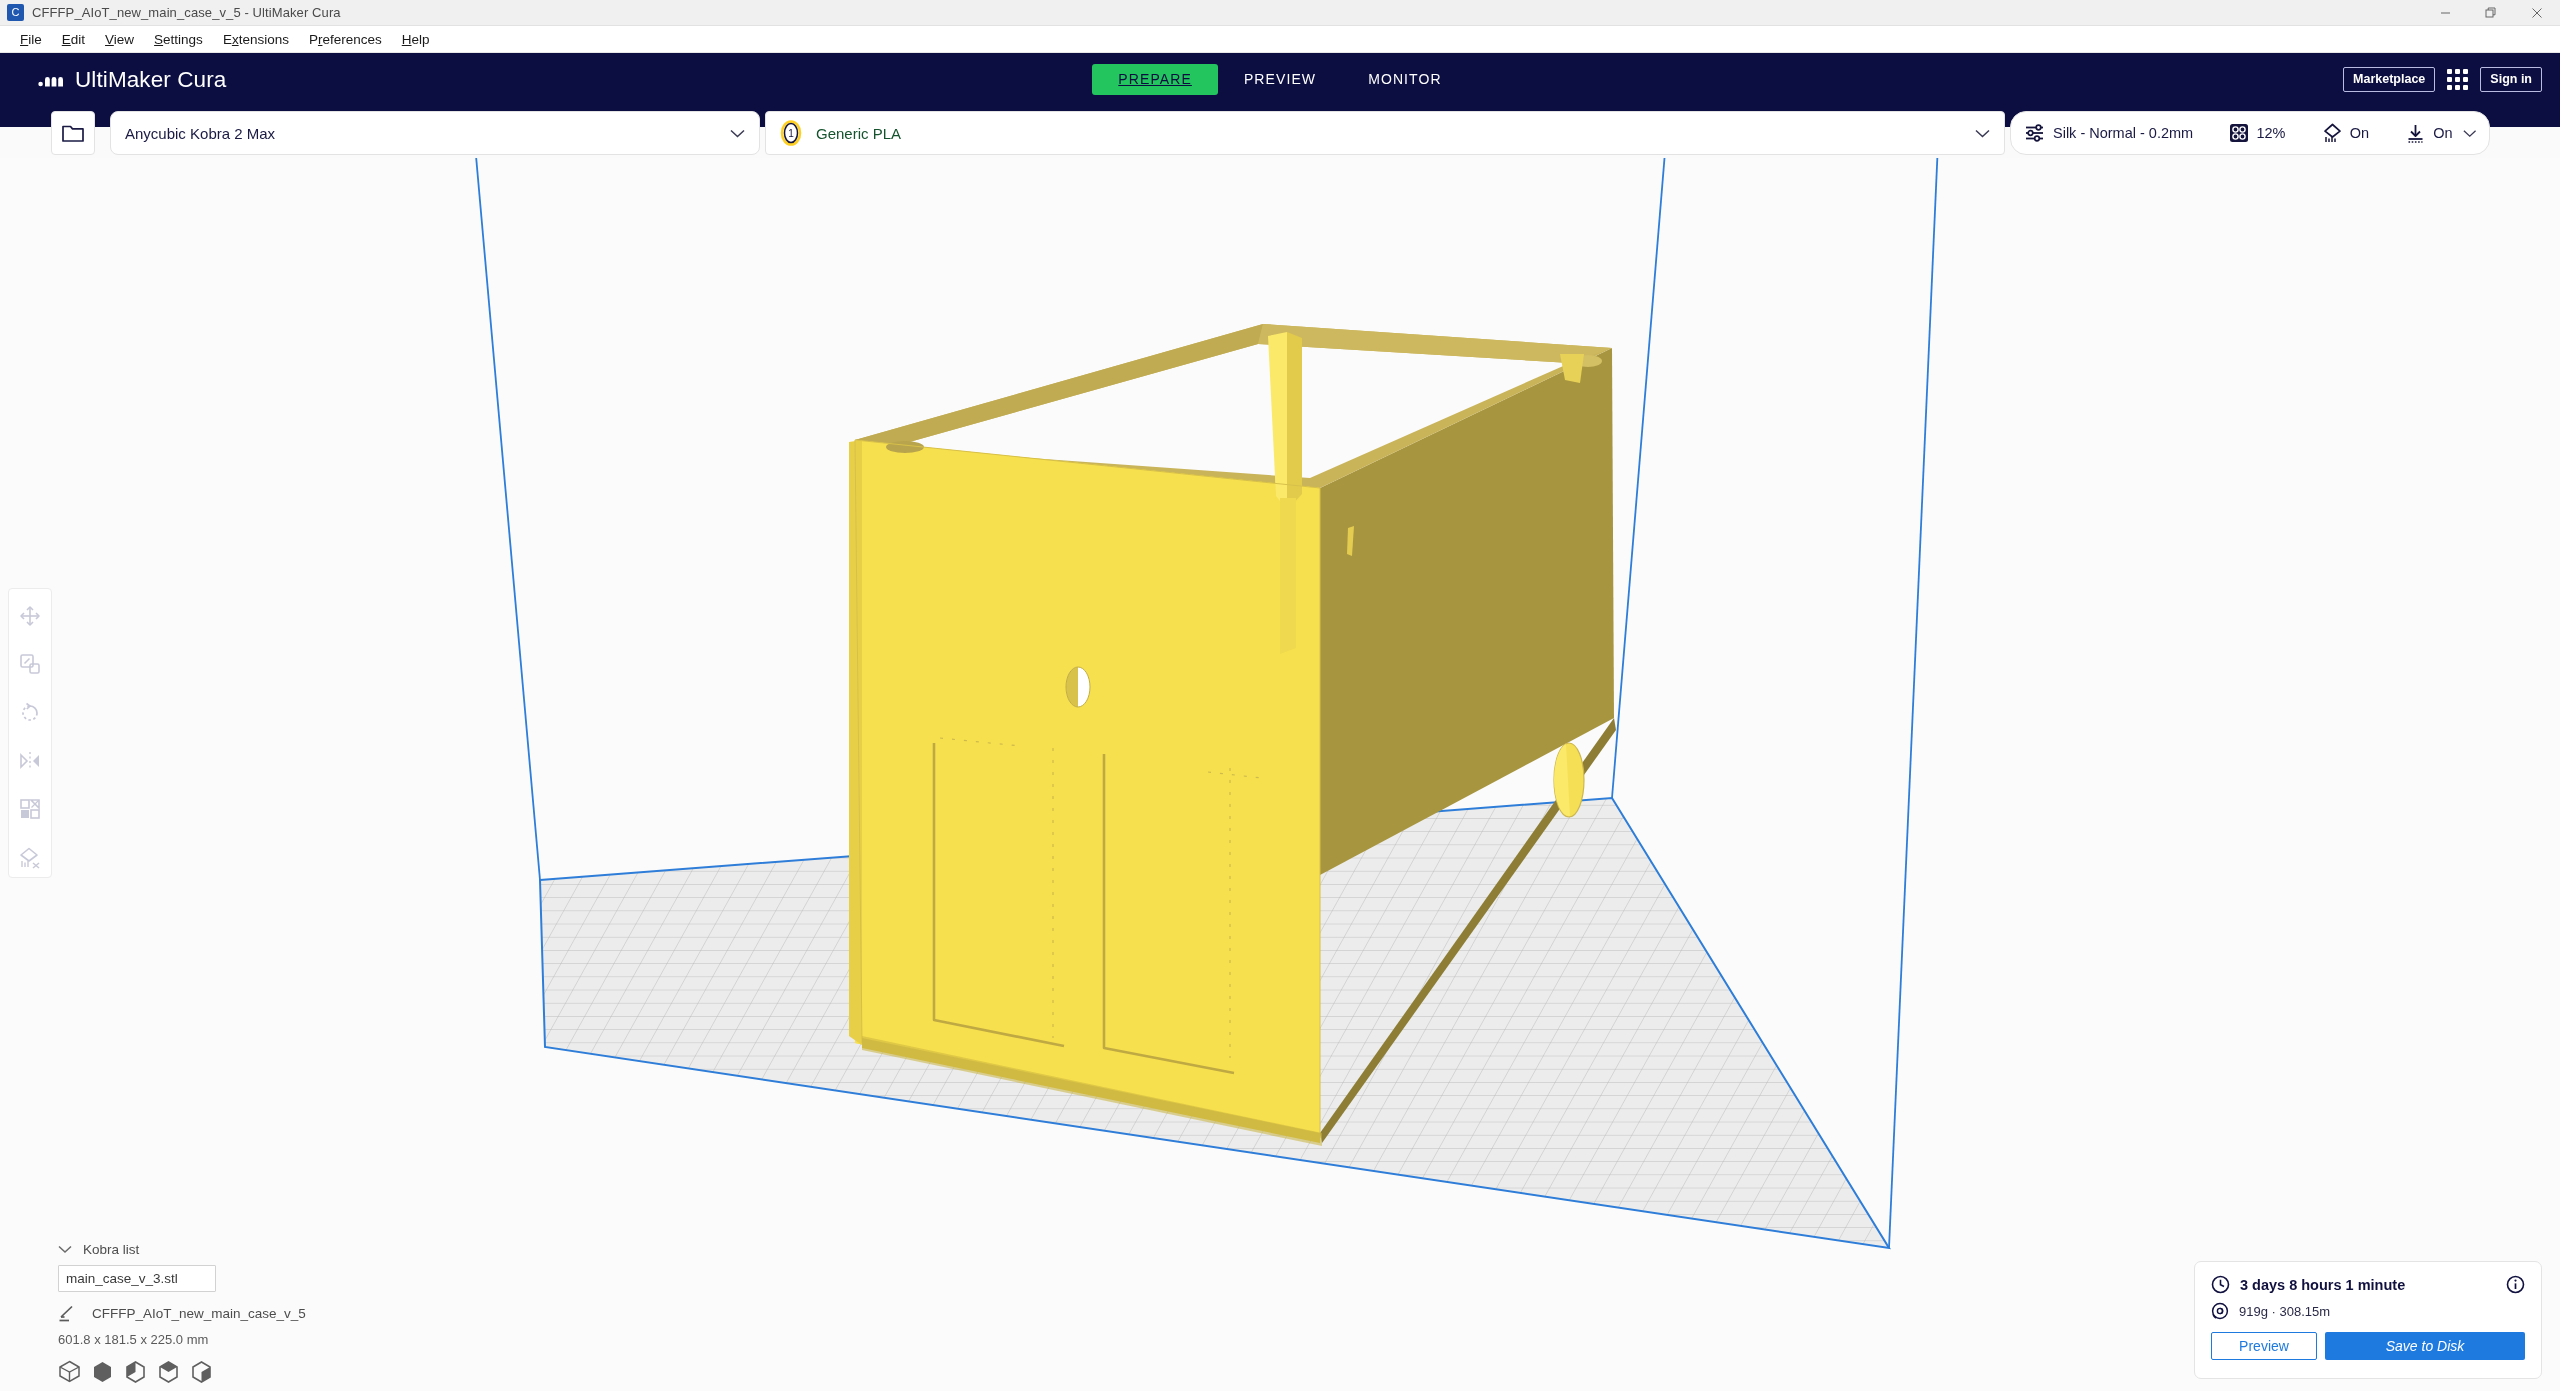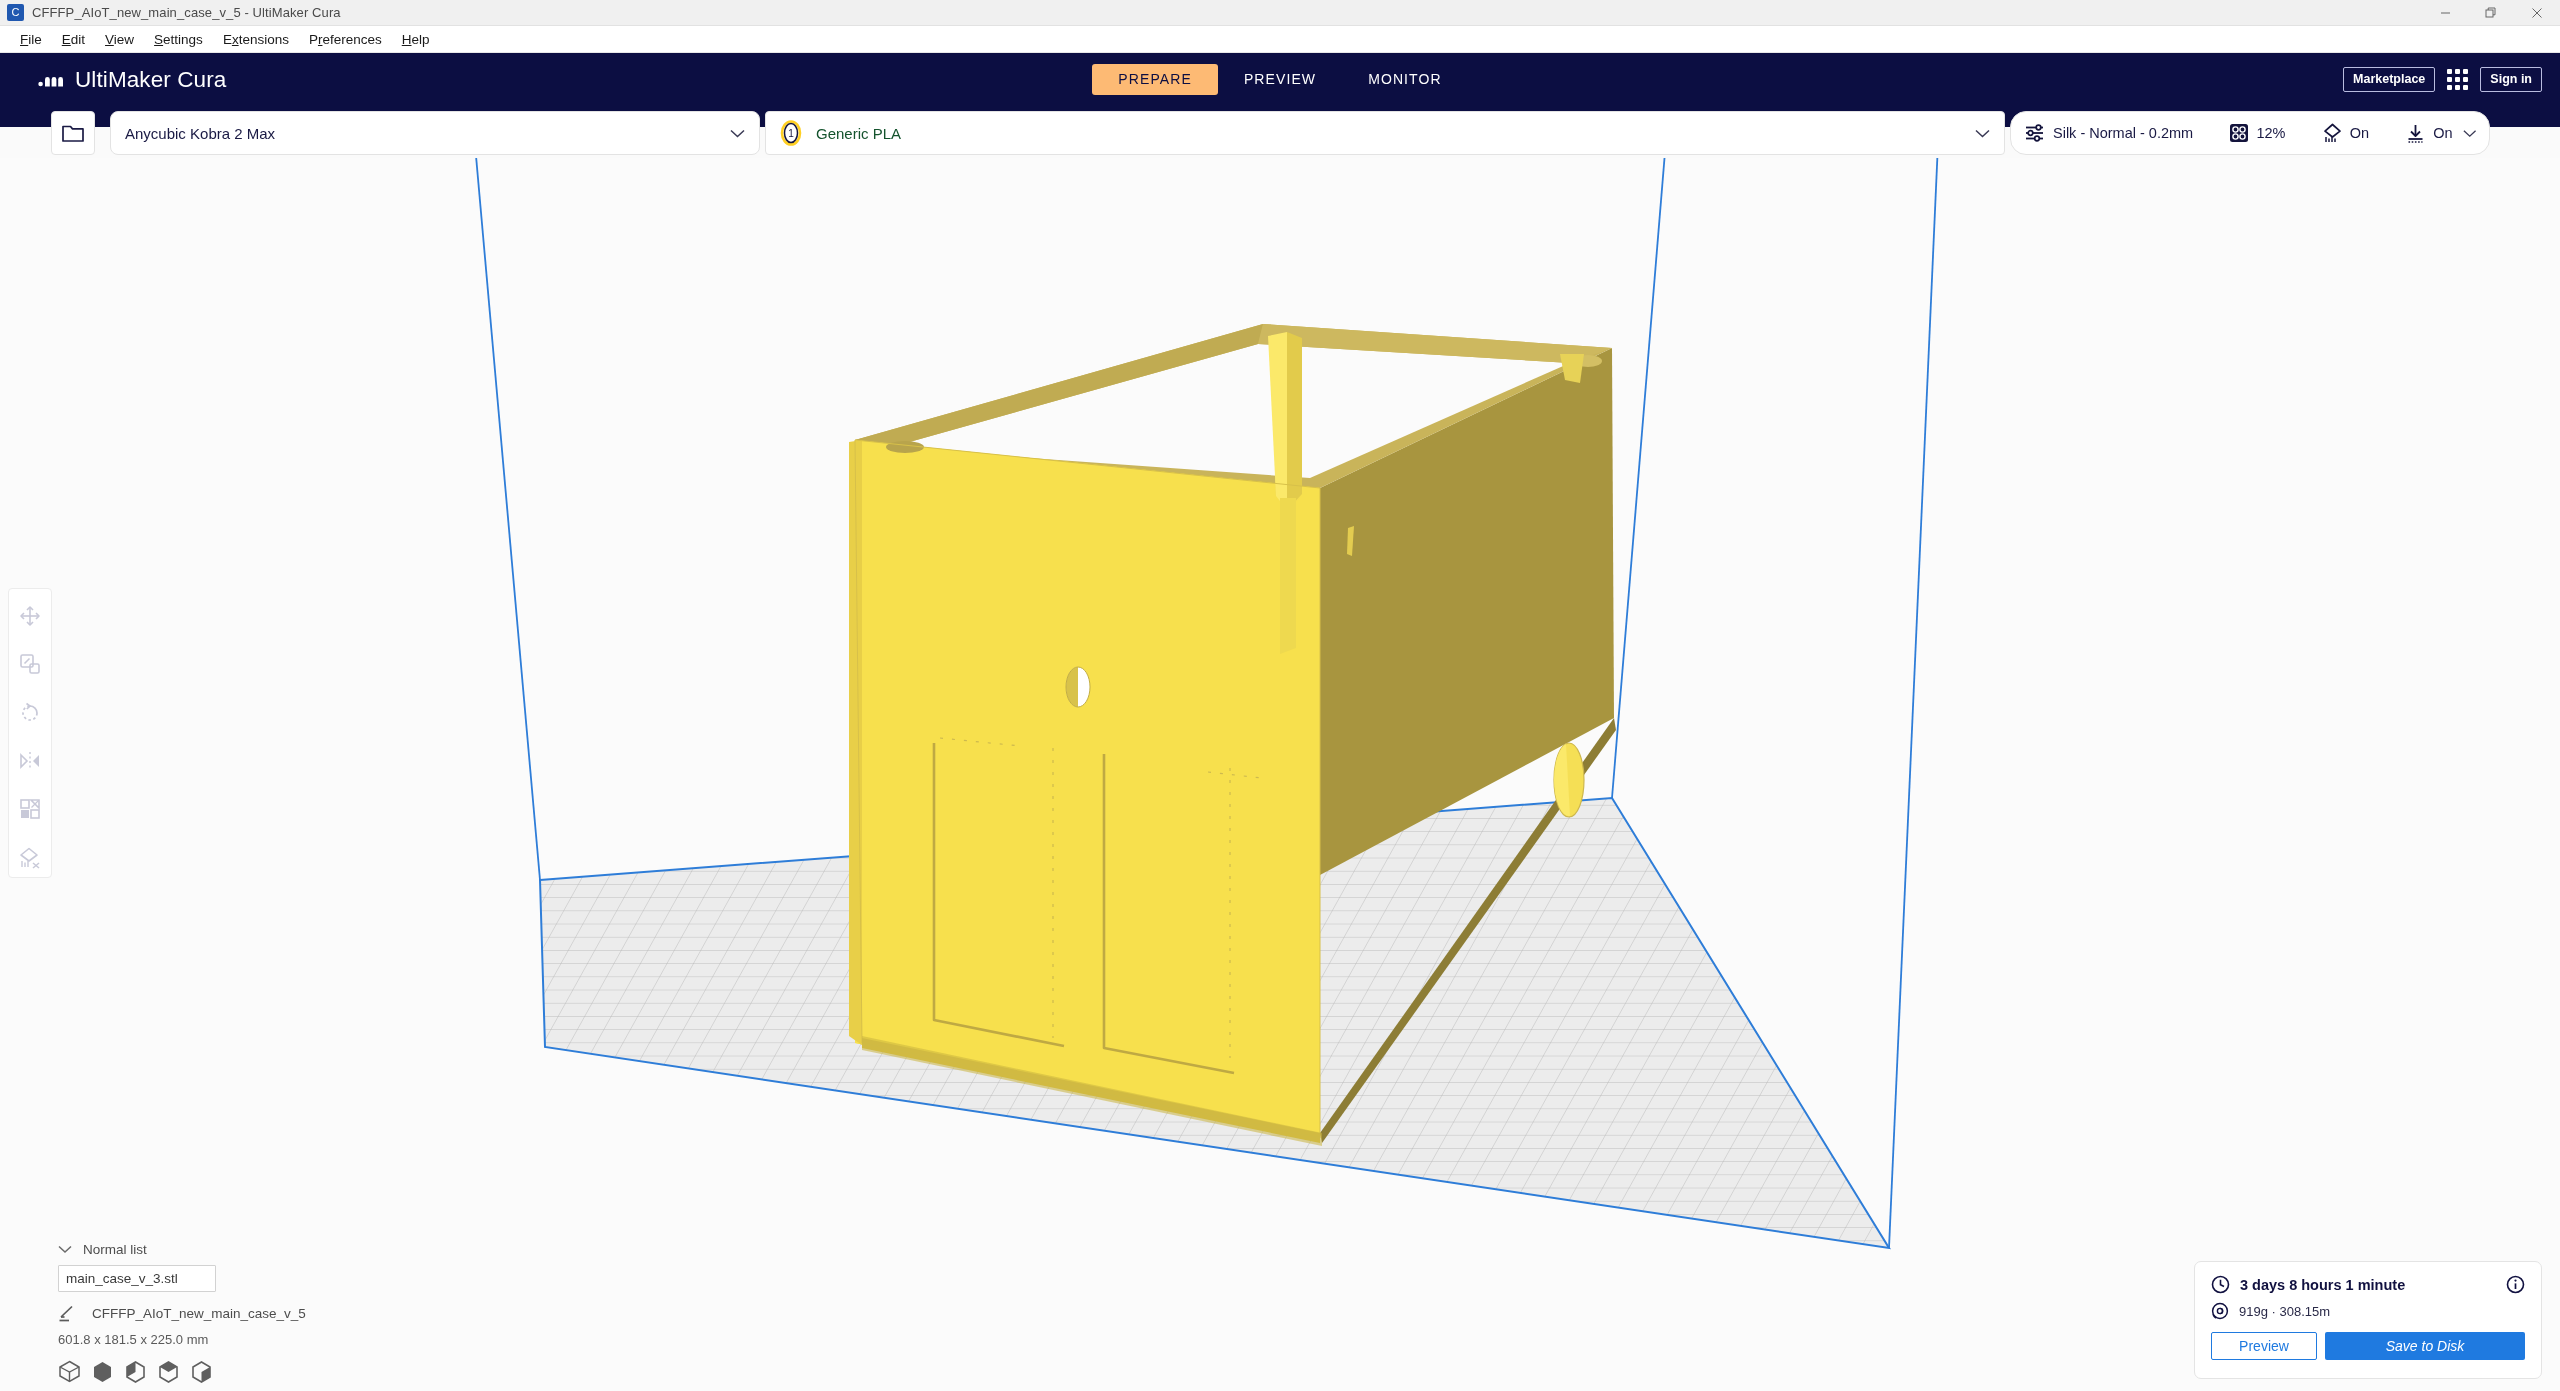--- a/index.html
+++ b/index.html
@@ -54,21 +54,21 @@
   .brand-text { color: #fff; font-size: 22.5px; letter-spacing: .1px;
                 font-family: "Liberation Sans", sans-serif; }
 
   .navtabs { position: absolute; left: 0; top: 0; width: 2560px; height: 53px;
              display: flex; align-items: center; justify-content: center; gap: 0; }
   .navtab {
     font-size: 14px; letter-spacing: 1.1px; color: #ffffff;
     padding: 0 26px; height: 31px; line-height: 31px;
     border-radius: 3px; cursor: pointer; white-space: nowrap;
   }
-  .navtab.active { background: #fdba74; color: #0c0e42; font-weight: 400; }
+  .navtab.active { background: #22c55e; color: #0c0e42; font-weight: 400; text-decoration: underline; }
 
   .hdr-right { position: absolute; right: 18px; top: 0; height: 53px;
                display: flex; align-items: center; gap: 12px; font-weight: bold; }
   .hdr-btn {
     border: 1px solid #b9bce0; color: #ffffff; font-size: 12.5px;
     padding: 4px 9px; border-radius: 2px; background: transparent;
     line-height: 1.15; white-space: nowrap; cursor: pointer;
   }
   .grid-icon { display: grid; grid-template-columns: repeat(3, 5px);
                grid-gap: 3px; cursor: pointer; }
@@ -460,21 +460,21 @@
         </g>
       </svg>
     </div>
   </div>
 
   <div class="objpanel">
     <div class="obj-head">
       <svg width="14" height="9" viewBox="0 0 14 9">
         <polyline points="1,1.5 7,7 13,1.5" fill="none" stroke="#6a6a6a" stroke-width="1.5"></polyline>
       </svg>
-      <span class="txt">Normal list</span>
+      <span class="txt">Kobra list</span>
     </div>
 
     <div class="obj-field">
       <span>main_case_v_3.stl</span>
     </div>
 
     <div class="obj-name">
       <svg width="19" height="19" viewBox="0 0 19 19">
         <line x1="3" y1="13" x2="14" y2="2.5" stroke="#5a5a5a" stroke-width="1.7"></line>
         <line x1="3" y1="13" x2="6.5" y2="13" stroke="#5a5a5a" stroke-width="1.7"></line>

